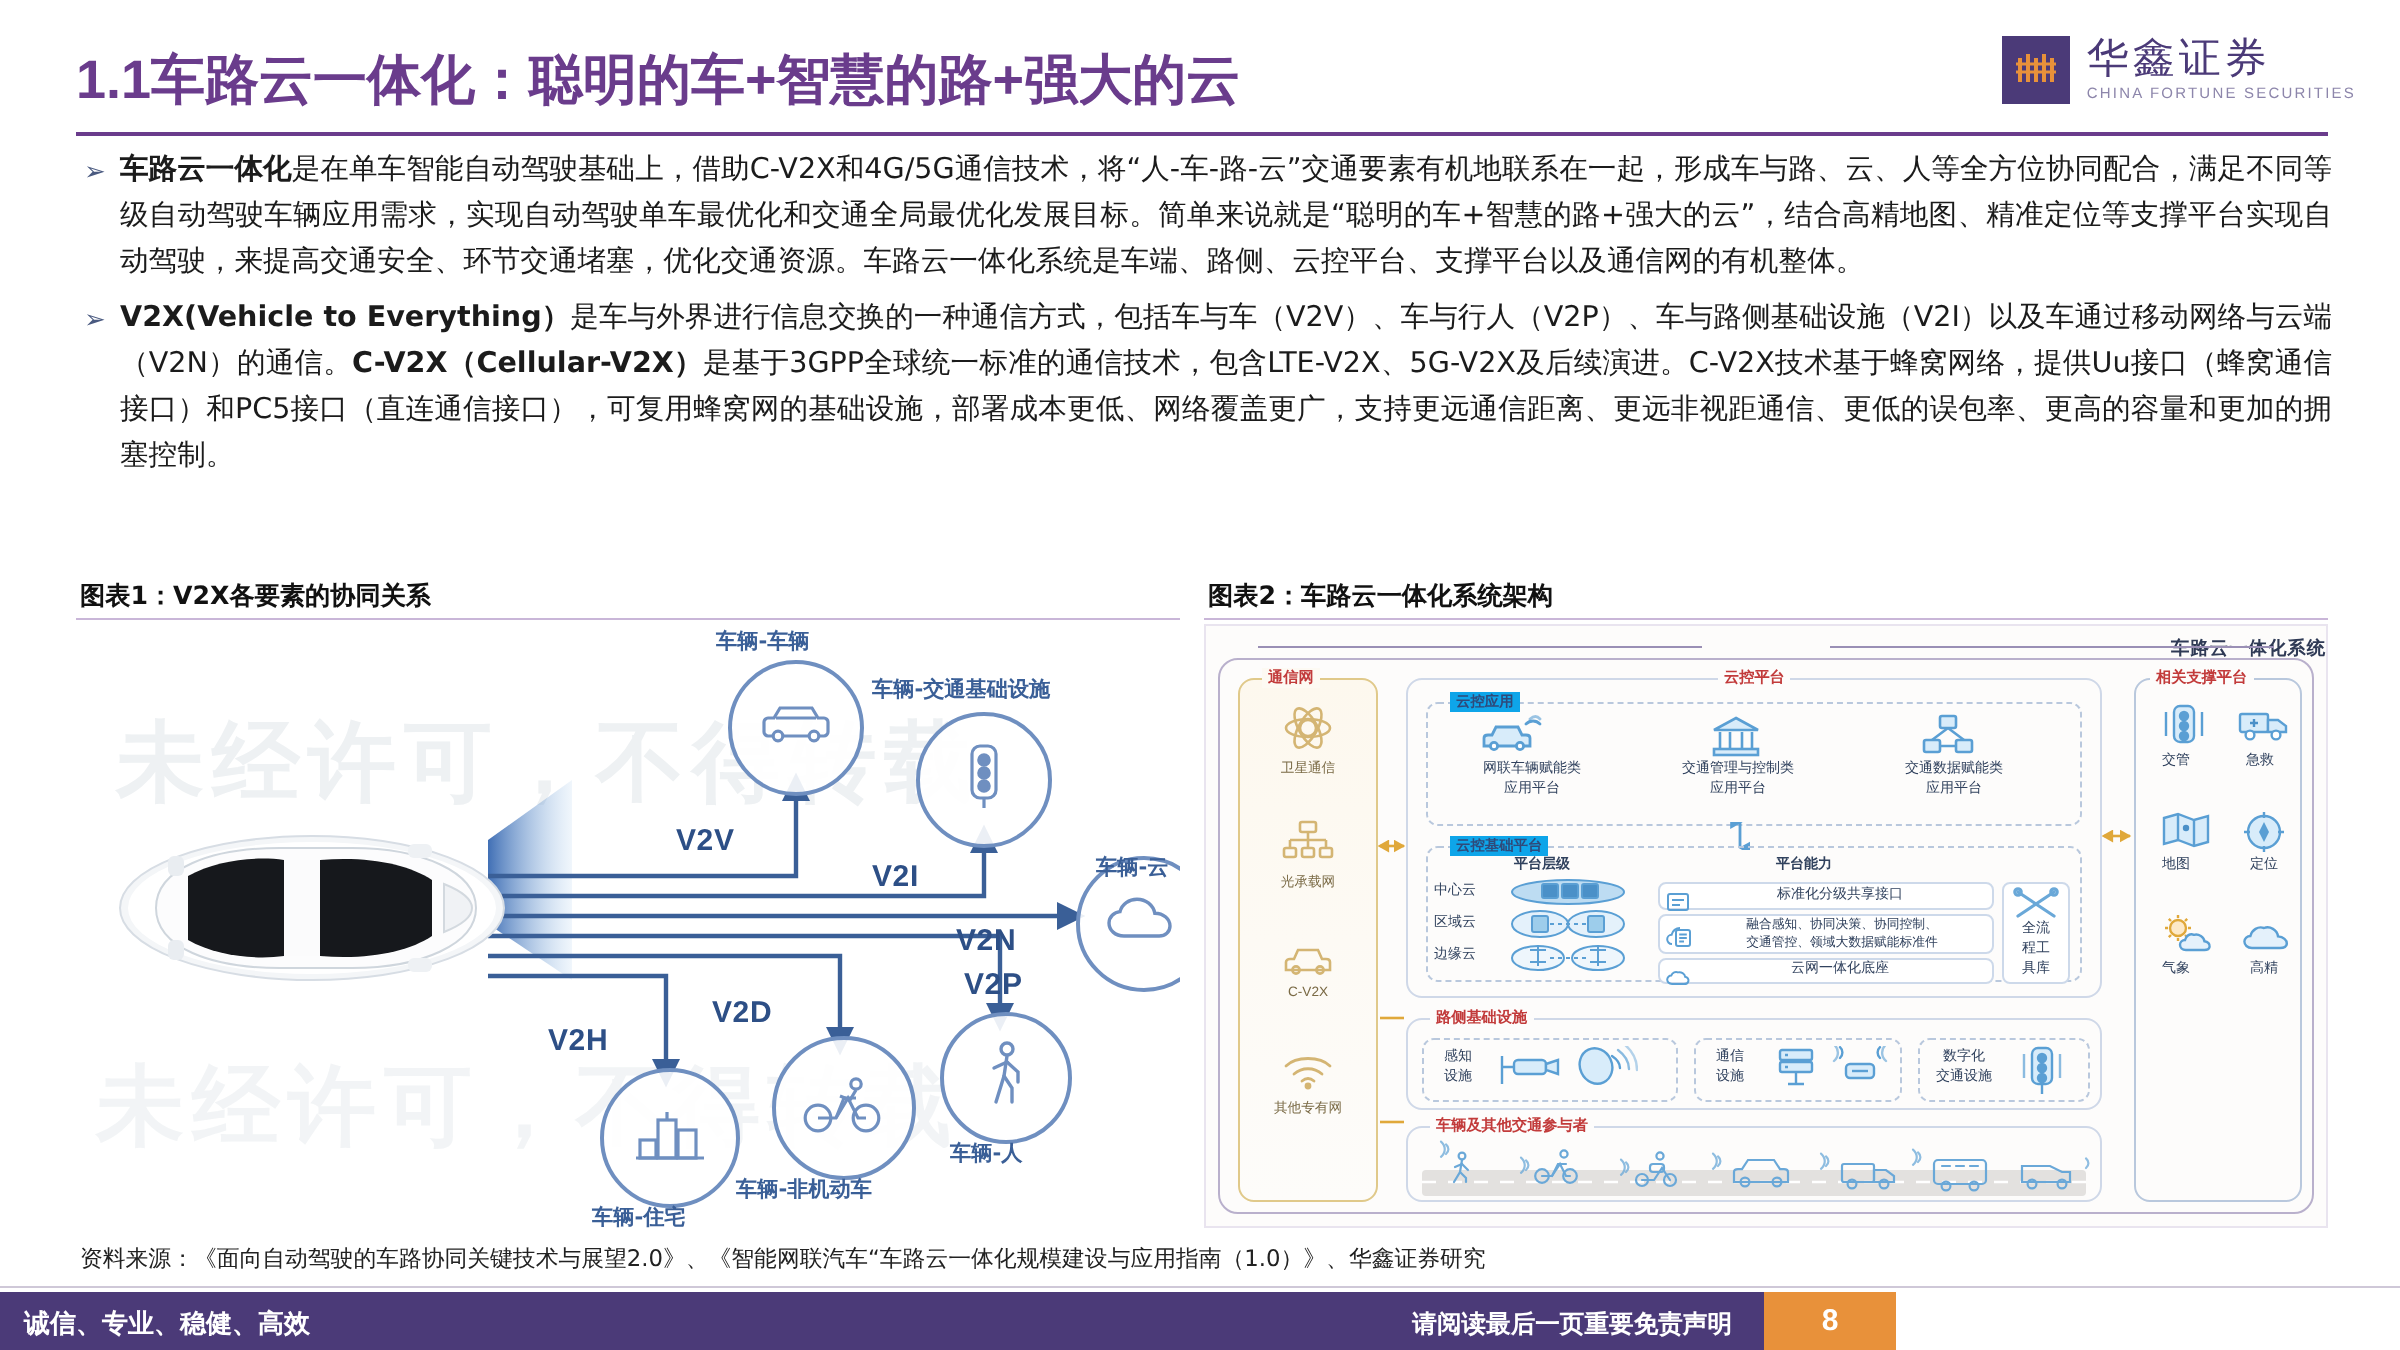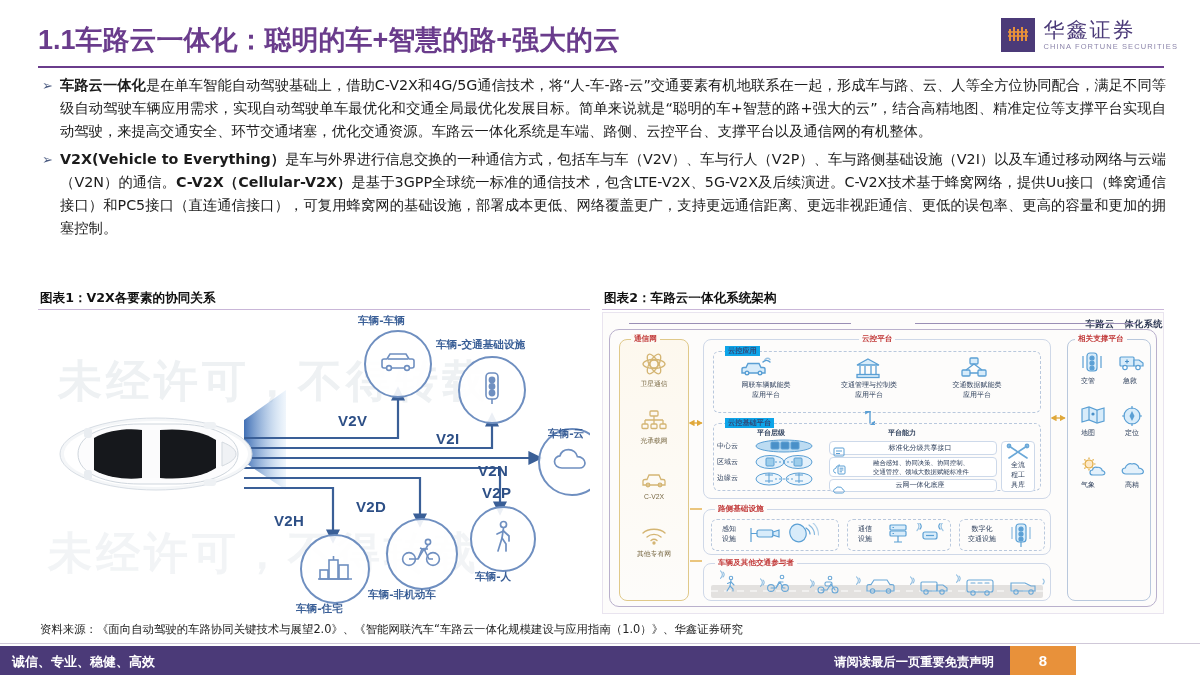--- a/index.html
+++ b/index.html
@@ -130,21 +130,21 @@
   .ct{position:absolute;font-size:6.8px;color:#7a6a45;text-align:center;white-space:nowrap;}
 
   
   .source{
     position:absolute;left:40px;top:622px;font-size:11.4px;color:#222;
     font-family:"DejaVu Sans",sans-serif;white-space:nowrap;
   }
   .source-rule{position:absolute;left:0;top:643px;width:1200px;height:1px;background:#cfc8d8;}
 
   
-  .footer{position:absolute;left:0;top:646px;width:1076px;height:29px;background:#4b3a78;}
+  .footer{position:absolute;left:0;top:646px;width:948px;height:29px;background:#4b3a78;}
   .footer-left{
     position:absolute;left:12px;top:7px;font-size:13px;color:#ffffff;font-weight:bold;
     font-family:"DejaVu Sans",sans-serif;
   }
   .footer-right{
     position:absolute;right:82px;top:8px;font-size:12.3px;color:#ffffff;font-weight:bold;
     font-family:"DejaVu Sans",sans-serif;
   }
   .pagebox{
     position:absolute;right:0;top:0;width:66px;height:29px;background:#e8913a;

